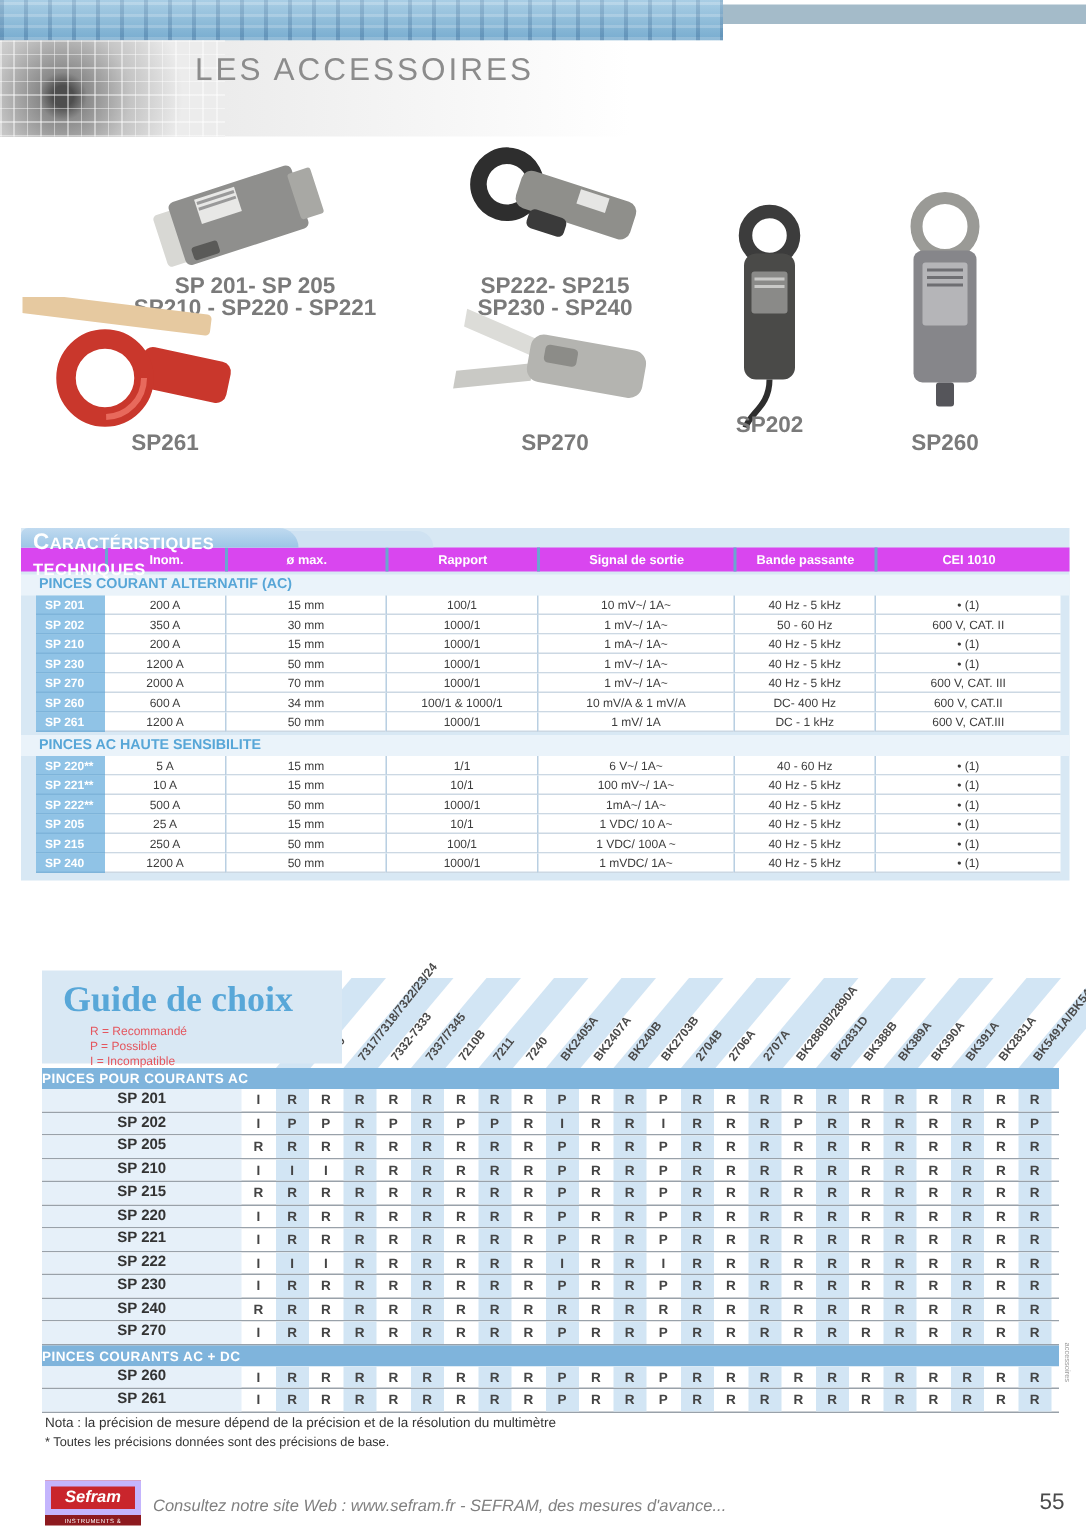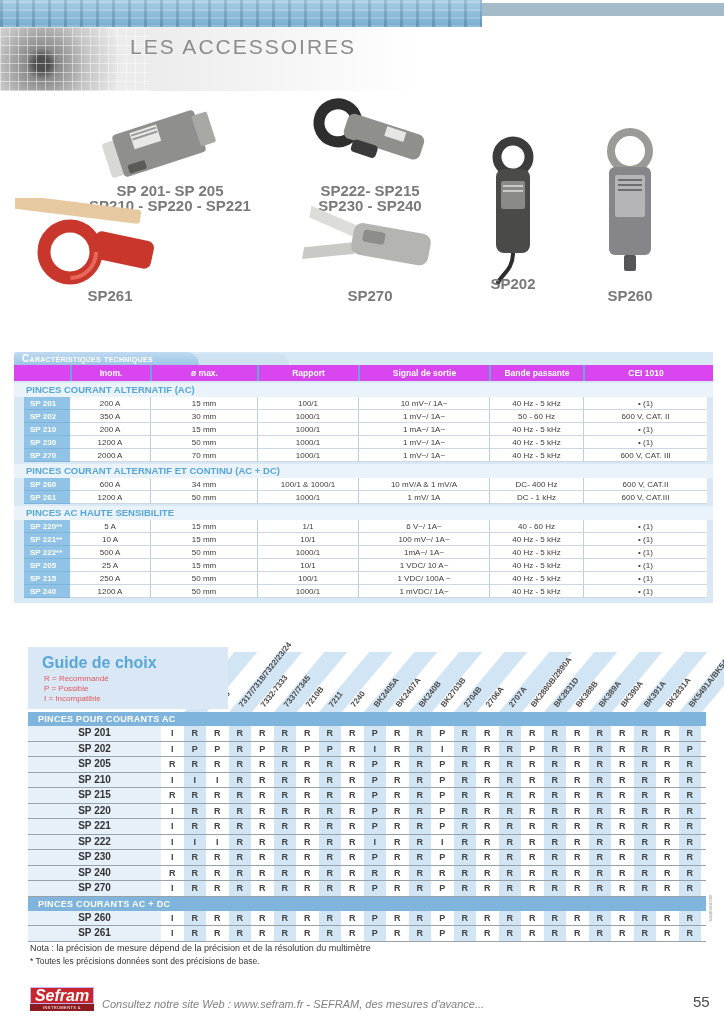--- a/index.html
+++ b/index.html
@@ -26,21 +26,21 @@
 
   
   .prod{position:absolute;}
   .prod-label{position:absolute;text-align:center;font-size:15px;color:#7a7a7a;font-weight:600;line-height:15px;}
 
   
   .spec{position:absolute;left:14px;top:352px;width:699px;background:#d8e8f4;padding-bottom:5px;}
   .spec-tabs{position:relative;height:13px;}
   .tab2{position:absolute;left:0;top:2px;width:275px;height:11px;background:#cfe2f2;border-radius:5px 18px 0 0;}
   .tab1{position:absolute;left:0;top:0;width:185px;height:13px;color:#fff;font-weight:bold;
-        font-variant:small-caps;font-size:10px;letter-spacing:.3px;padding:1px 0 0 8px;box-sizing:border-box;
+        font-variant:small-caps;font-size:15px;letter-spacing:.3px;padding:1px 0 0 8px;box-sizing:border-box;
         background:linear-gradient(180deg,#c0daf0,#9cc6e6);border-radius:5px 14px 0 0;}
   .shead{display:flex;height:16px;background:#d946ef;padding-left:10px;}
   .shead span{box-sizing:border-box;color:#fff;font-weight:bold;font-size:8.5px;text-align:center;line-height:16px;}
   .shead span + span{border-left:2px solid #6ba6d0;}
   .c0{width:46px}.c1{width:80px}.c2{width:107px}.c3{width:101px}.c4{width:131px}.c5{width:94px}.c6{width:124px}
   .ssec{height:14px;line-height:14px;background:#eaf3fa;color:#57a6d7;font-weight:bold;font-size:9.5px;
         padding-left:12px;margin-top:2px;white-space:nowrap;}
   .srow{display:flex;height:13px;padding-left:10px;}
   .srow span{box-sizing:border-box;background:#fff;border-bottom:1px solid #ccd8e3;font-size:8px;
         color:#3c3c3c;text-align:center;line-height:13px;}
@@ -48,36 +48,36 @@
   .srow .sc0{background:#90c3e6;color:#fff;font-weight:bold;text-align:left;padding-left:6px;border-bottom:1px solid #7eb4da;}
 
   
   .guide{position:absolute;left:28px;top:645px;width:678px;}
   .guide-header{position:relative;height:67px;}
   .gstripe{position:absolute;bottom:0;width:22.5px;height:60px;background:#d2e5f4;
            transform:skewX(-40deg);transform-origin:left bottom;z-index:0;}
   .gcol-label{position:absolute;bottom:3px;transform:rotate(-52deg);transform-origin:left bottom;
            font-size:8px;color:#4a4a4a;white-space:nowrap;z-index:2;font-weight:600;}
   .gpanel{position:absolute;left:0;top:2px;width:200px;height:62px;background:#d9e8f4;z-index:3;}
-  .gtitle{font-size:16px;font-weight:bold;color:#58a7d8;padding:7px 0 2px 14px;}
-  .glegend{font-size:8px;color:#e4565e;line-height:10px;padding-left:16px;}
+  .gtitle{font-size:24px;font-weight:bold;color:#58a7d8;padding:7px 0 2px 14px;font-family:Liberation Serif, serif;}
+  .glegend{font-size:8px;color:#e4565e;line-height:10px;padding-left:32px;}
   .gband{height:14px;line-height:14px;background:#7fb4dc;color:#fff;font-weight:bold;font-size:9px;
-         padding-left:10px;letter-spacing:.3px;}
+         letter-spacing:.3px;}
   .grow{display:flex;height:14.5px;border-bottom:1.6px solid #99a1a9;background:#fff;}
   .gmodel{width:133px;font-weight:bold;font-size:10px;color:#333;text-align:center;
           background:#e6f0f9;line-height:14.5px;}
   .gcell{width:22.5px;text-align:center;font-size:9px;font-weight:600;color:#444;line-height:14.5px;}
   .gcell.alt{background:#d2e5f4;}
 
   
   .nota{position:absolute;left:30px;top:943px;font-size:9px;color:#333;}
   .footnote{position:absolute;left:30px;top:956px;font-size:8.5px;color:#333;}
   .logo{position:absolute;left:30px;top:987px;width:64px;}
-  .logo-main{background:#c9252c;color:#fff;font-weight:bold;font-style:italic;font-size:16px;
-             text-align:center;height:15px;line-height:15px;border:1px solid #c4b5fd;}
+  .logo-main{background:#c9252c;color:#fff;font-weight:bold;font-style:italic;font-size:11px;
+             text-align:center;height:15px;line-height:15px;border:4px solid #c4b5fd;}
   .logo-sub{background:#8d1a1f;color:#fff;font-size:4px;text-align:center;height:7px;line-height:7px;
             letter-spacing:.4px;}
   .tagline{position:absolute;left:102px;top:998px;font-style:italic;font-size:11px;color:#808080;}
   .pagenum{position:absolute;left:693px;top:993px;font-size:15px;color:#4a4a4a;}
   .side-label{position:absolute;left:708px;top:895px;writing-mode:vertical-rl;font-size:5px;color:#9a9a9a;}
 </style>
 </head>
 <body>
 
 <div class="page">
@@ -231,21 +231,20 @@
         </div>
         <div class="srow">
           <span class="c0 sc0">SP 270</span>
           <span class="c1">2000 A</span>
           <span class="c2">70 mm</span>
           <span class="c3">1000/1</span>
           <span class="c4">1 mV~/ 1A~</span>
           <span class="c5">40 Hz - 5 kHz</span>
           <span class="c6">600 V, CAT. III</span>
         </div>
-        <div class="ssec">PINCES COURANT ALTERNATIF ET CONTINU (AC + DC)</div>
         <div class="srow">
           <span class="c0 sc0">SP 260</span>
           <span class="c1">600 A</span>
           <span class="c2">34 mm</span>
           <span class="c3">100/1 &amp; 1000/1</span>
           <span class="c4">10 mV/A &amp; 1 mV/A</span>
           <span class="c5">DC- 400 Hz</span>
           <span class="c6">600 V, CAT.II</span>
         </div>
         <div class="srow">

